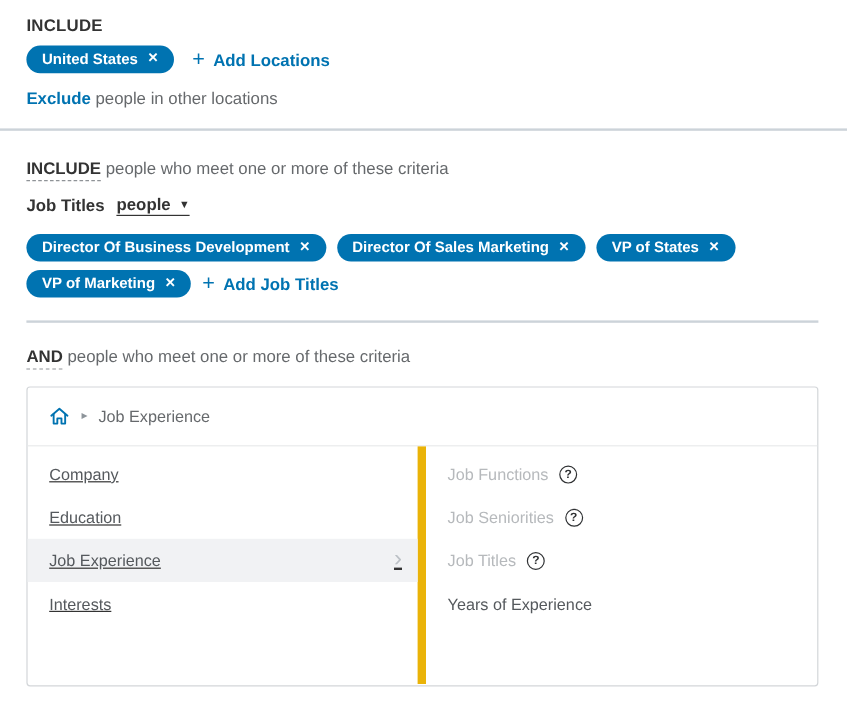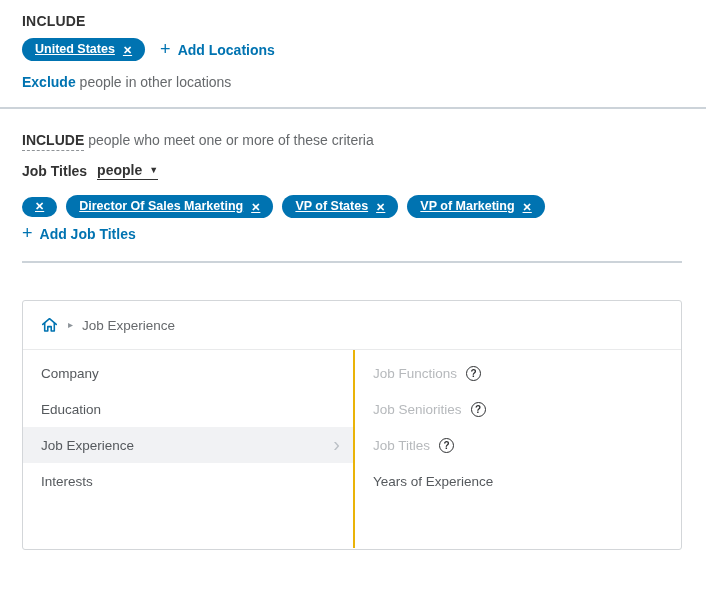--- a/index.html
+++ b/index.html
@@ -13,24 +13,24 @@
   .pad { padding-left: 22px; padding-right: 24px; }
 
   
   .sec1 { padding-top: 13px; }
   .sec-header {
     font-size: 14px; font-weight: bold; color: #333; letter-spacing: .2px;
     margin-bottom: 9px;
   }
   .pill-row { display: flex; align-items: center; gap: 15px; margin-bottom: 13px; }
   .pill {
-    display: inline-flex; align-items: flex-end; gap: 8px;
+    display: inline-flex; align-items: center; gap: 8px;
     background: #0073b1; color: #fff;
     border-radius: 20px; padding: 4px 13px 5px 13px;
-    font-size: 12.5px; font-weight: bold; white-space: nowrap; text-decoration: underline;
+    font-size: 12.5px; font-weight: bold; white-space: nowrap;
   }
   .pill-x {
     background: none; border: none; color: #fff; cursor: pointer;
     font-size: 11px; font-weight: bold; line-height: 1; padding: 0;
     font-family: "Liberation Sans", sans-serif;
   }
   .add-link {
     display: inline-flex; align-items: center; gap: 7px;
     color: #0073b1; font-size: 14px; font-weight: bold; cursor: pointer;
     white-space: nowrap;
@@ -71,21 +71,21 @@
   }
   .panel-header {
     height: 49px; display: flex; align-items: center; gap: 9px;
     padding: 0 17px; border-bottom: 1px solid #e9eaeb;
   }
   .home-icon { display: inline-flex; cursor: pointer; }
   .crumb-sep { font-size: 10px; color: #8d949a; line-height: 1; }
   .crumb-label { font-size: 13.5px; color: #66696c; }
   .panel-body { display: flex; height: 198px; }
   .col-left {
-    width: 332px; border-right: 2px solid #eab308; padding-top: 5px;
+    width: 332px; border-right: 7px solid #eab308; padding-top: 5px; text-decoration: underline;
   }
   .col-right { flex: 1; padding-top: 5px; }
   .cat-row {
     height: 36px; display: flex; align-items: center; justify-content: space-between;
     padding: 0 13px 0 18px; font-size: 13.5px; color: #55595d; cursor: pointer;
   }
   .cat-row.sel { background: #f1f2f4; }
   .chevron { font-size: 20px; color: #bcc1c6; line-height: 1; margin-top: -2px; }
   .attr-row {
     height: 36px; display: flex; align-items: center; gap: 9px;
@@ -133,20 +133,21 @@
   <div class="jt-line">
     <span class="jt-label">Job Titles</span>
     <span class="scope-dd">
       <span>people</span>
       <span class="caret-down">▼</span>
     </span>
   </div>
 
   <div class="pills-wrap">
     <span class="pill">
+      <span>Director Of Business Development</span>
       <button class="pill-x">✕</button>
     </span>
     <span class="pill">
       <span>Director Of Sales Marketing</span>
       <button class="pill-x">✕</button>
     </span>
     <span class="pill">
       <span>VP of States</span>
       <button class="pill-x">✕</button>
     </span>
@@ -157,20 +158,24 @@
     <span class="add-link">
       <span class="plus-glyph">+</span>
       <span>Add Job Titles</span>
     </span>
   </div>
 
   <div class="divider-inset"></div>
 </div>
 
 <div class="pad sec3">
+  <div class="op-line">
+    <span class="op-chip">AND</span>
+    <span>people who meet one or more of these criteria</span>
+  </div>
 
   <div class="panel">
     <div class="panel-header">
       <span class="home-icon">
         <svg width="19" height="18" viewBox="0 0 24 24" fill="none" stroke="#0073b1" stroke-width="2.1" stroke-linecap="round" stroke-linejoin="round">
           <path d="M3 11.2 L12 3.6 L21 11.2"></path>
           <path d="M5.6 9.6 V20 H9.7 V14.2 H14.3 V20 H18.4 V9.6"></path>
         </svg>
       </span>
       <span class="crumb-sep">▸</span>

